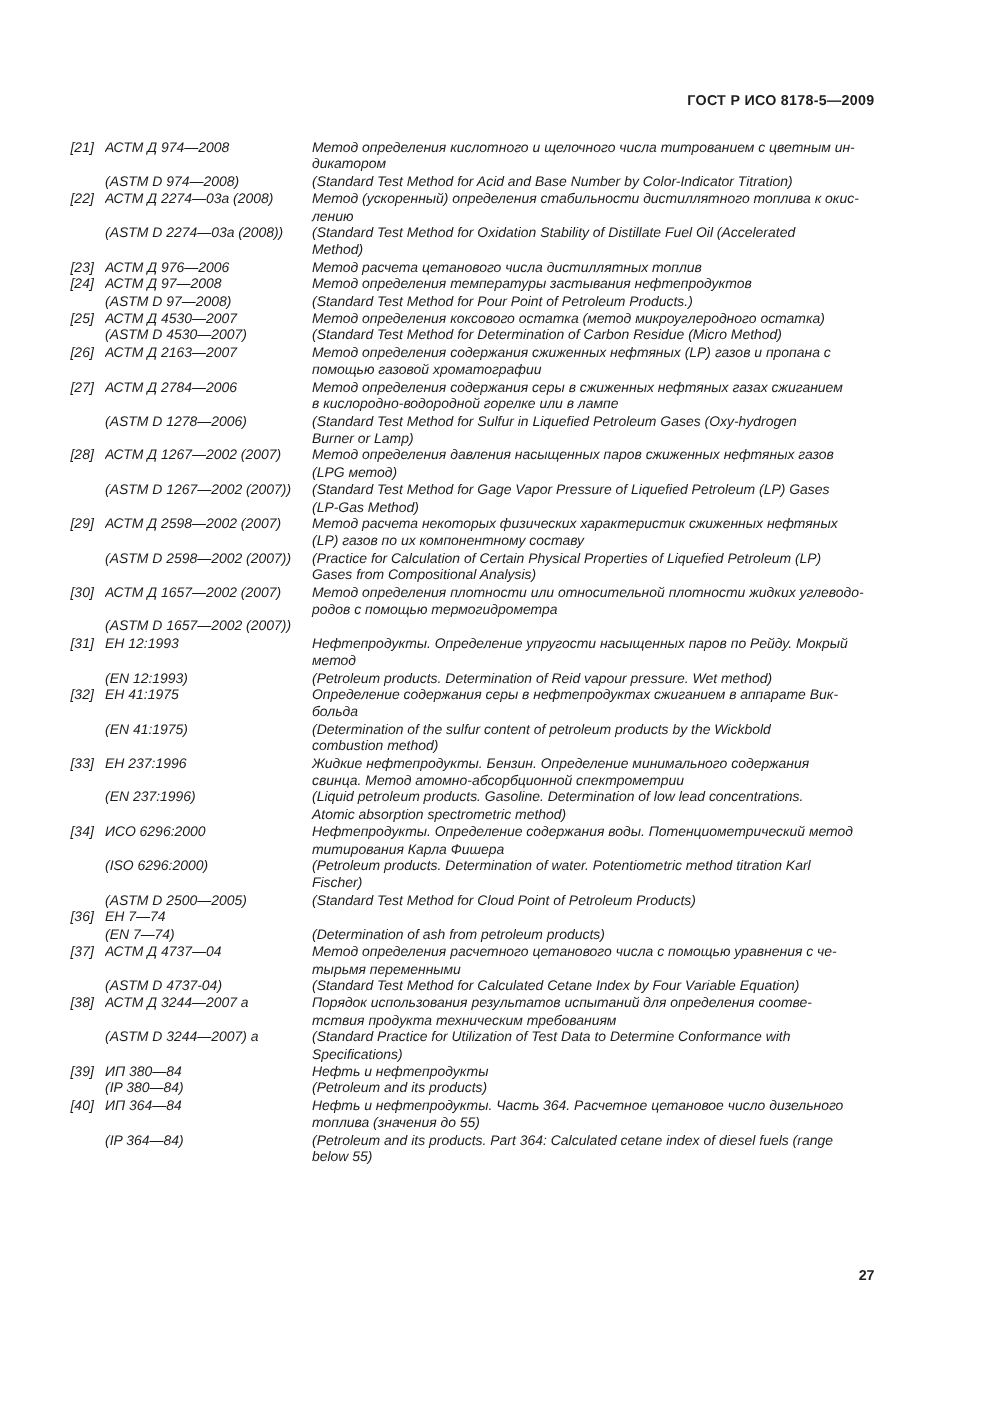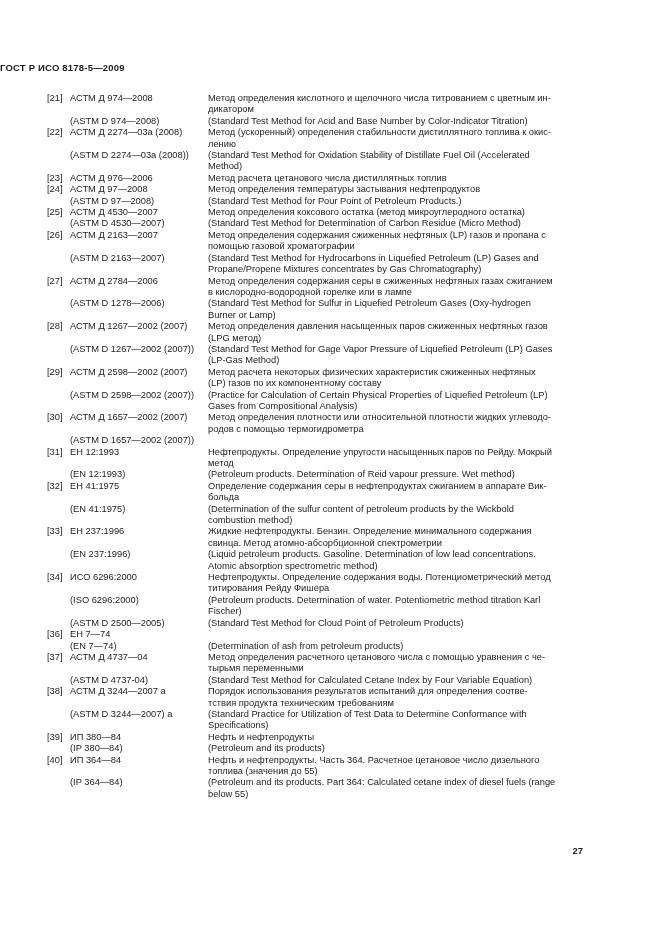--- a/index.html
+++ b/index.html
@@ -18,33 +18,34 @@
   }
   .page {
     position: absolute;
     inset: 0;
   }
   .header {
     position: absolute;
     top: 62px;
     left: 0;
     right: 78px;
+    text-align: right;
     font-size: 9.5px;
     font-weight: bold;
     letter-spacing: 0.2px;
   }
   .refs {
     position: absolute;
     top: 93px;
     left: 47px;
     width: 541px;
     font-size: 9.3px;
     line-height: 11.4px;
   }
-  .entry { display: block; }
+  .entry { display: block; font-style: italic; }
   .row {
     display: grid;
     grid-template-columns: 23px 138px 1fr;
     align-items: start;
   }
   .cell-num { white-space: nowrap; }
   .cell-label { white-space: nowrap; overflow: hidden; }
   .cell-text { white-space: pre-line; }
   .footer {
     position: absolute;
@@ -123,26 +124,20 @@
           <span class="cell-text">(Standard Test Method for Determination of Carbon Residue (Micro Method)</span>
         </div>
       </div>
       <div class="entry">
         <div class="row">
           <span class="cell-num">[26]</span>
           <span class="cell-label">АСТМ Д 2163—2007</span>
           <span class="cell-text">Метод определения содержания сжиженных нефтяных (LP) газов и пропана с
 помощью газовой хроматографии</span>
         </div>
-        <div class="row">
-          <span class="cell-num"></span>
-          <span class="cell-label">(ASTM D 2163—2007)</span>
-          <span class="cell-text">(Standard Test Method for Hydrocarbons in Liquefied Petroleum (LP) Gases and
-Propane/Propene Mixtures concentrates by Gas Chromatography)</span>
-        </div>
       </div>
       <div class="entry">
         <div class="row">
           <span class="cell-num">[27]</span>
           <span class="cell-label">АСТМ Д 2784—2006</span>
           <span class="cell-text">Метод определения содержания серы в сжиженных нефтяных газах сжиганием
 в кислородно-водородной горелке или в лампе</span>
         </div>
         <div class="row">
           <span class="cell-num"></span>
@@ -230,21 +225,21 @@
           <span class="cell-label">(EN 237:1996)</span>
           <span class="cell-text">(Liquid petroleum products. Gasoline. Determination of low lead concentrations.
 Atomic absorption spectrometric method)</span>
         </div>
       </div>
       <div class="entry">
         <div class="row">
           <span class="cell-num">[34]</span>
           <span class="cell-label">ИСО 6296:2000</span>
           <span class="cell-text">Нефтепродукты. Определение содержания воды. Потенциометрический метод
-титирования Рейду Фишера</span>
+титирования Карла Фишера</span>
         </div>
         <div class="row">
           <span class="cell-num"></span>
           <span class="cell-label">(ISO 6296:2000)</span>
           <span class="cell-text">(Petroleum products. Determination of water. Potentiometric method titration Karl
 Fischer)</span>
         </div>
       </div>
       <div class="entry">
         <div class="row">

